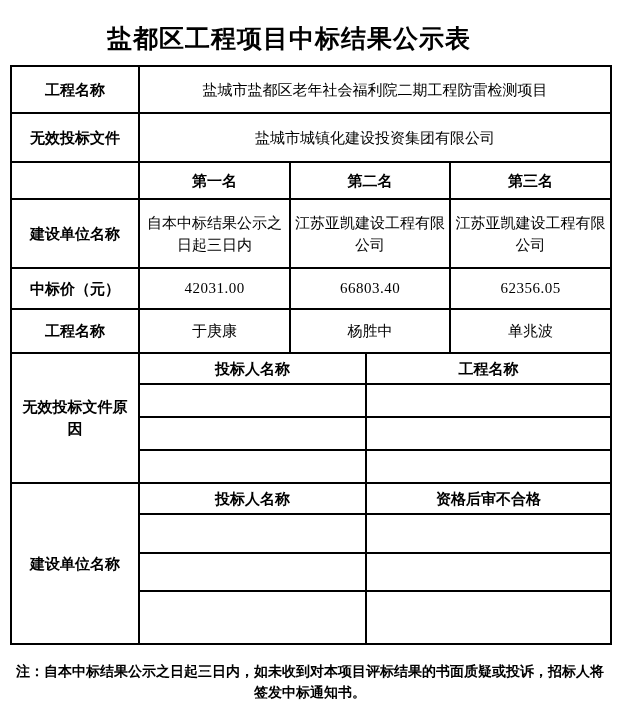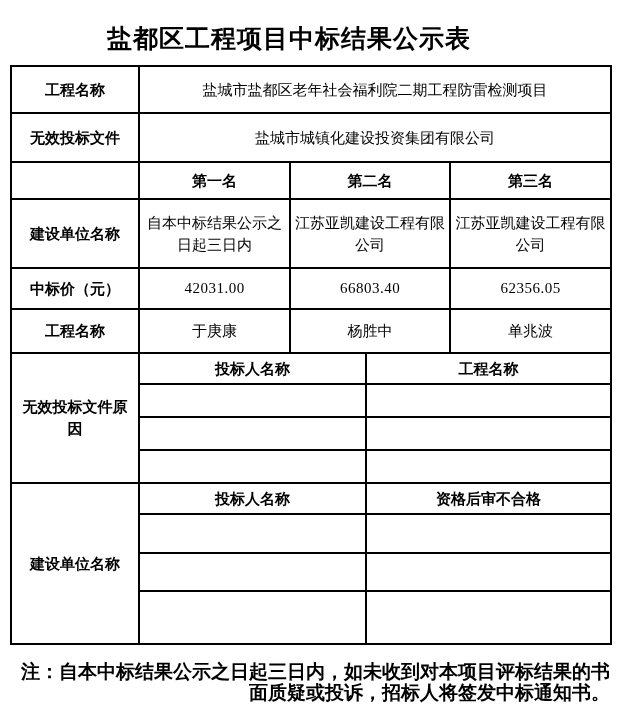--- a/index.html
+++ b/index.html
@@ -53,24 +53,24 @@
   tr.s1r td{height:29px}
   tr.s2h td{height:27px}
   tr.s2ra td{height:35px}
   tr.s2rb td{height:34px}
   tr.s2rc td{height:49px}
   .note{
     position:absolute;
     top:661px;
     left:10px;
     width:600px;
-    font-size:19px;
+    font-size:14px;
     font-weight:bold;
     line-height:21px;
-    text-align:right;
+    text-align:center;
   }
 </style>
 </head>
 <body>
 
 <div class="title">盐都区工程项目中标结果公示表</div>
 
 <table class="results">
   <colgroup>
     <col style="width:128px">

